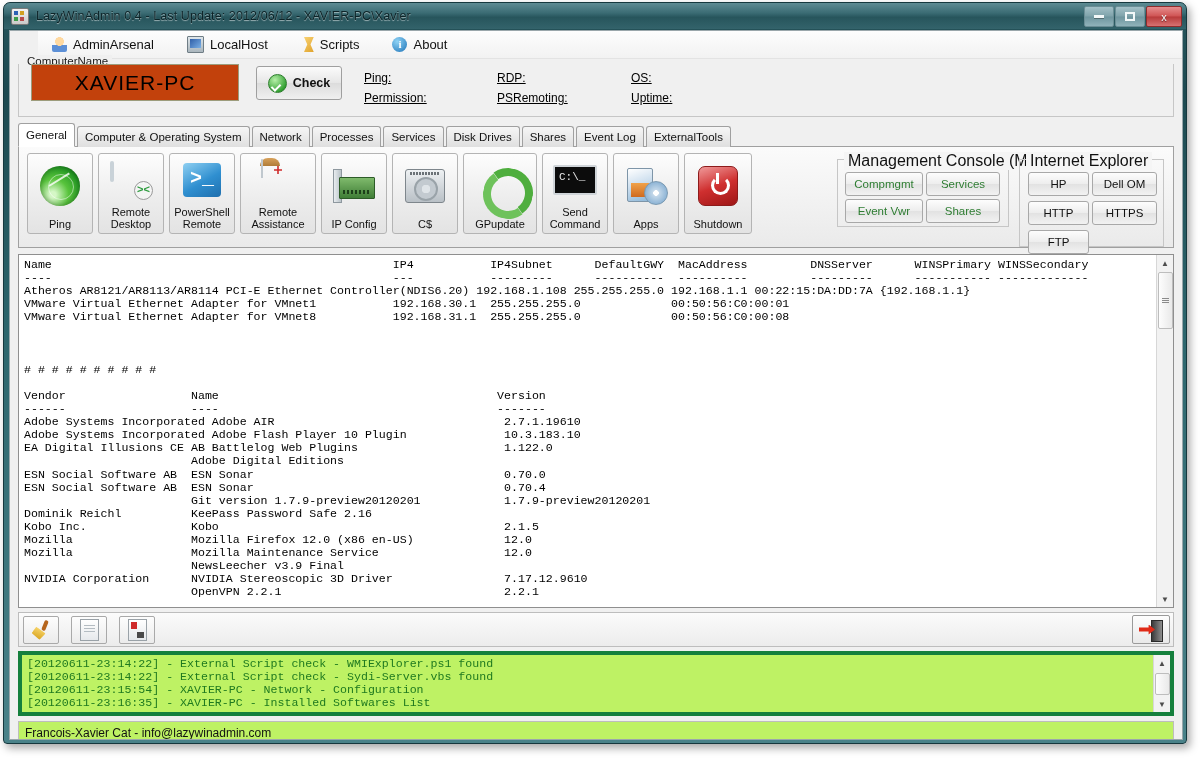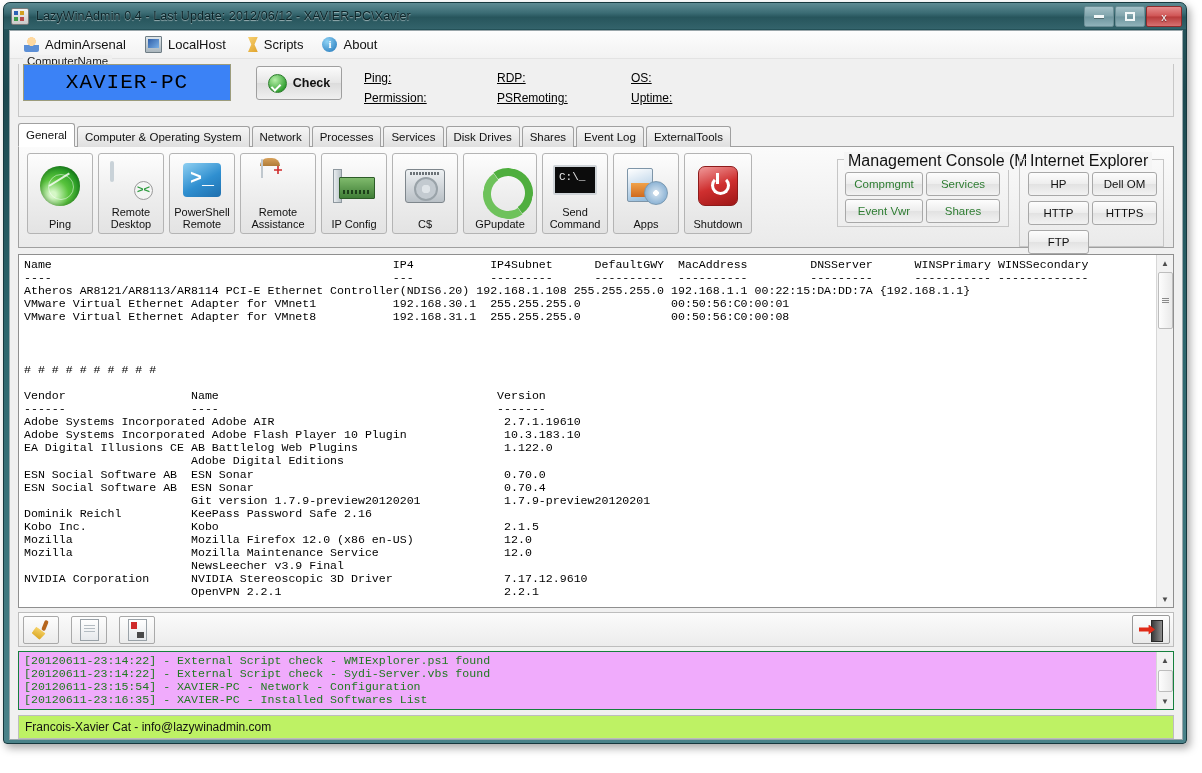--- a/index.html
+++ b/index.html
@@ -53,43 +53,43 @@
   .wb .glyph-max{display:block;width:10px;height:9px;border:2px solid #f2f8f9;box-sizing:border-box;}
 
   
   .client{
     position:absolute;left:5px;top:27px;width:1174px;height:710px;
     background:#f0f0f0;border:1px solid #9aa7ab;box-sizing:border-box;
     overflow:hidden;
   }
 
   
-  .menubar{height:27px;display:flex;align-items:center;padding-left:10px;gap:1px;
-    background:linear-gradient(180deg,#fdfdfd,#f2f2f2);border-bottom:1px solid #e3e3e3;}
+  .menubar{height:27px;display:flex;align-items:center;padding-left:10px;gap:15px;
+    background:linear-gradient(180deg,#fdfdfd,#f2f2f2);border-bottom:1px solid #e3e3e3;margin-left:28px;}
   .menuitem{display:flex;align-items:center;gap:6px;padding:3px 14px 3px 4px;font-size:13px;color:#111;cursor:default;}
   .mi-ico{width:15px;height:15px;flex:none;position:relative;}
   .ico-person{background:radial-gradient(circle at 50% 30%,#ffd9a0 0 34%,transparent 35%),
      linear-gradient(180deg,transparent 55%,#5c8fd6 56%);border-radius:2px;}
   .ico-monitor{background:linear-gradient(180deg,#dfe6ea,#aab6bd);border:1px solid #6f7d85;border-radius:1px;}
   .ico-monitor:after{content:"";position:absolute;left:2px;top:2px;right:2px;bottom:4px;background:linear-gradient(135deg,#2f5fa8,#7ab0e6);}
   .ico-script{width:13px;height:15px;background:linear-gradient(135deg,#fbd77a,#e0a32c);
      clip-path:polygon(25% 0,100% 0,75% 50%,100% 100%,25% 100%,50% 50%);}
   .ico-info{border-radius:50%;background:radial-gradient(circle at 35% 30%,#8fd3f5,#1d73b8);
      color:#fff;font-size:10px;font-weight:bold;line-height:15px;text-align:center;}
   .ico-info:after{content:"i";position:absolute;left:0;right:0;top:0;color:#fff;font-family:"Liberation Serif",serif;font-size:11px;}
 
   
   .cngroup{position:relative;margin:5px 8px 0 8px;height:52px;border:1px solid #c6c6c6;border-top:none;}
   .cngroup .legend{position:absolute;top:-9px;left:4px;background:#f0f0f0;padding:0 4px;font-size:11.5px;color:#1a1a1a;}
   .cn-inner{position:absolute;left:0;top:-8px;right:0;height:58px;}
   .cn-box{
-    position:absolute;left:4px;top:8px;width:206px;height:35px;
-    background:#3b82f6;border:1px solid #9c9c7c;
+    position:absolute;left:12px;top:8px;width:206px;height:35px;
+    background:#c2410c;border:1px solid #9c9c7c;
     display:flex;align-items:center;justify-content:center;
-    font-family:Liberation Mono, monospace;font-size:21px;letter-spacing:1px;color:#000;
+    font-family:Liberation Sans, sans-serif;font-size:21px;letter-spacing:1px;color:#000;
   }
   .check-btn{
     position:absolute;left:237px;top:10px;width:84px;height:32px;
     border:1px solid #9f9f9f;border-radius:3px;
     background:linear-gradient(180deg,#fbfbfb,#e6e6e6 50%,#dcdcdc 51%,#f0f0f0);
     display:flex;align-items:center;justify-content:center;gap:6px;
     font-size:12.5px;font-weight:bold;color:#111;
   }
   .chk-ico{width:17px;height:17px;border-radius:50%;
     background:radial-gradient(circle at 35% 30%,#b6f0a8,#2f9e2f 75%,#1d6b1d);
@@ -227,21 +227,21 @@
   .g-docsave:after{content:"";position:absolute;right:2px;bottom:2px;width:7px;height:6px;background:#4a4a4a;}
   .exitbtn{position:absolute;right:3px;top:2px;width:36px;height:27px;border:1px solid #9a9a9a;border-radius:2px;
     background:linear-gradient(180deg,#fdfdfd,#e9e9e9);display:flex;align-items:center;justify-content:center;}
   .g-exit{width:24px;height:20px;position:relative;}
   .g-exit .door{position:absolute;right:0;top:0;width:10px;height:20px;
     background:linear-gradient(90deg,#3a3a3a,#8e8e8e);border:1px solid #2a2a2a;}
   .g-exit .arr{position:absolute;left:0;top:5px;width:16px;height:10px;background:#e02a17;
     clip-path:polygon(0 30%,60% 30%,60% 0,100% 50%,60% 100%,60% 70%,0 70%);}
 
   
-  .logarea{margin:4px 8px 0 8px;height:57px;background:#f0abfc;border:1px solid #15803d;position:relative;overflow:hidden;}
+  .logarea{margin:4px 8px 0 8px;height:57px;background:#bef264;border:4px solid #15803d;position:relative;overflow:hidden;}
   .logtext{position:absolute;left:5px;top:2px;right:20px;
     font-family:"Liberation Mono",monospace;font-size:11.6px;line-height:13.1px;color:#1f7a1f;white-space:pre;}
 
   
   .statusbar{margin:5px 8px 0 8px;height:22px;background:#bef264;border:1px solid #bdbdbd;
     display:flex;align-items:center;padding-left:6px;font-size:12px;color:#111;}
 </style>
 </head>
 <body>
 

